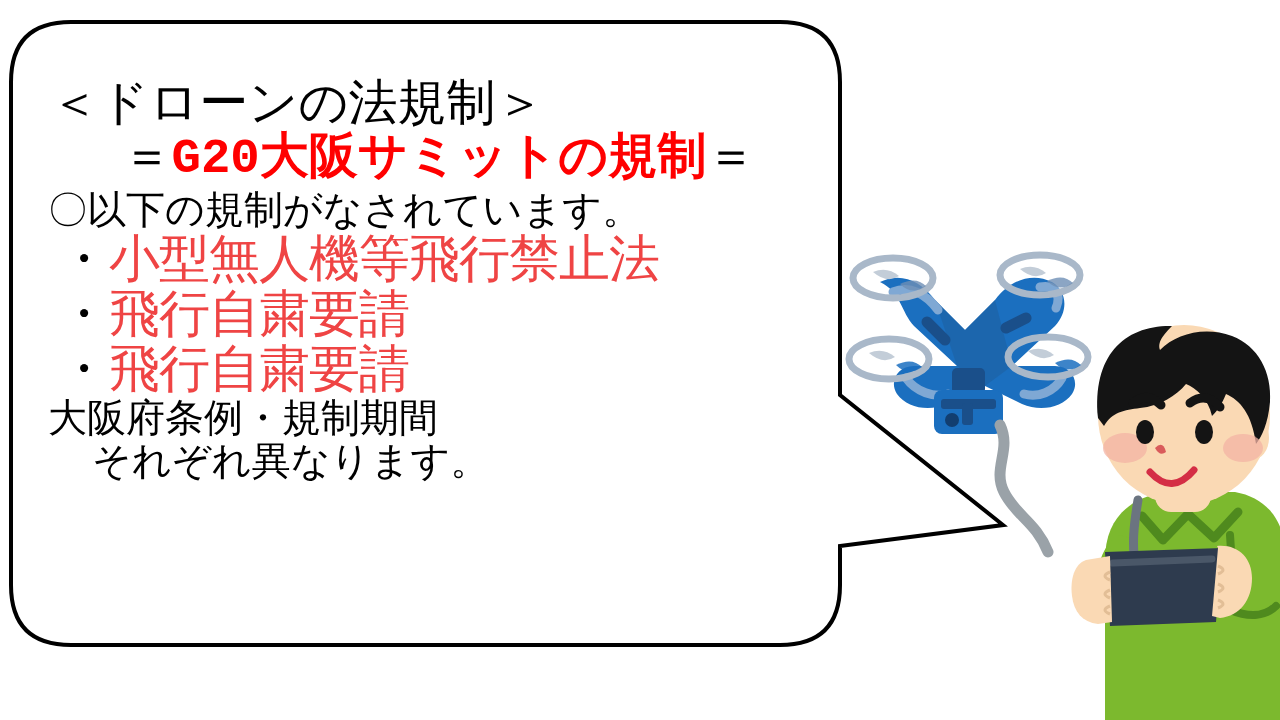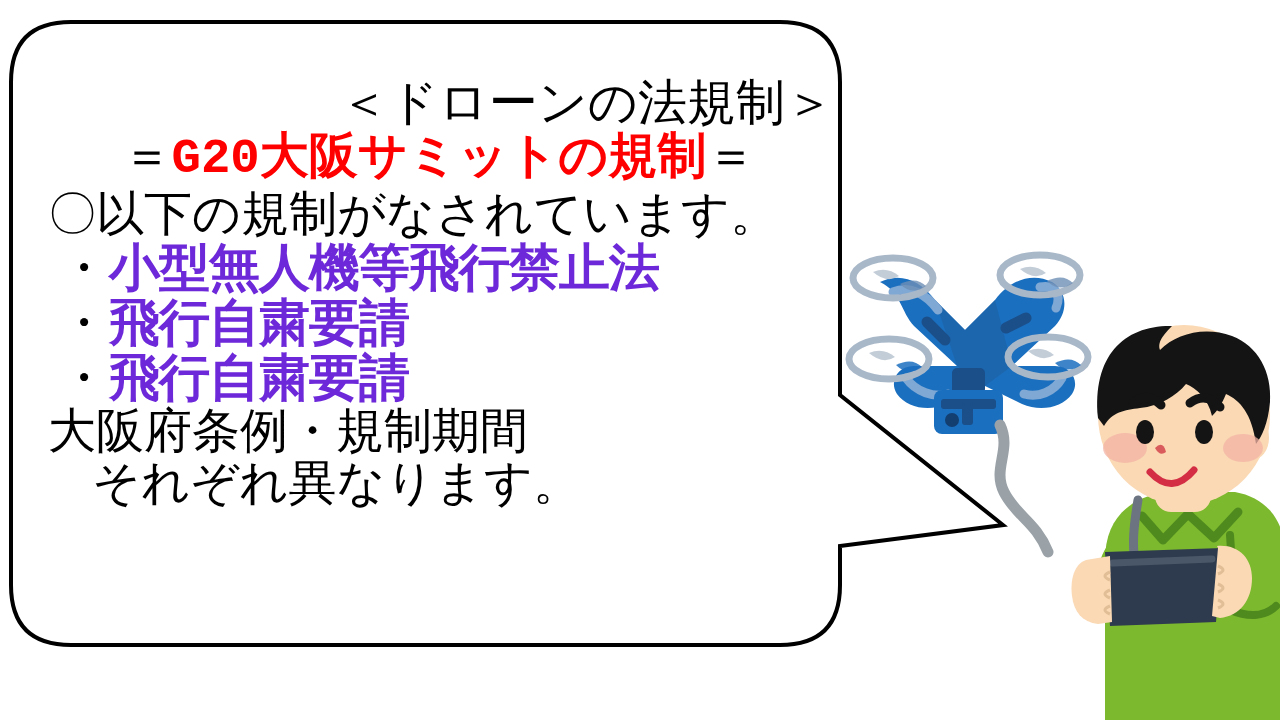--- a/index.html
+++ b/index.html
@@ -33,61 +33,61 @@
     height: 540px;
   }
   .line {
     white-space: pre;
     line-height: 1.0;
     letter-spacing: 0px;
   }
   .l-title {
     font-size: 49px;
     color: #000000;
-    text-align: right;
+    text-align: left;
     font-weight: 400;
     margin: 0 0 4px 0;
     padding-left: 6px;
   }
   .l-sub {
     font-size: 49px;
     text-align: center;
     font-weight: 400;
     margin: 0 0 6px 0;
   }
   .l-sub .eq {
     color: #000000;
     font-weight: 400;
   }
   .l-sub .hl {
     color: #FF0000;
     font-weight: 700;
     font-family: Liberation Mono, monospace;
   }
   .l-body {
-    font-size: 48px;
+    font-size: 39px;
     color: #000000;
     font-weight: 400;
     margin: 0 0 4px 0;
     padding-left: 4px;
     font-family: Liberation Serif, serif;
   }
   .l-bullet {
     font-size: 51px;
     margin: 0 0 4px 0;
     padding-left: 14px;
     font-weight: 400;
   }
   .l-bullet .dot {
     color: #000000;
     font-weight: 400;
   }
   .l-bullet .hl {
-    color: #6d28d9;
-    font-weight: 700;
+    color: #ef4444;
+    font-weight: 400;
     letter-spacing: -1px;
   }
   .l-indent {
     padding-left: 48px;
   }
   #art {
     position: absolute;
     left: 0; top: 0;
     width: 1280px;
     height: 720px;

